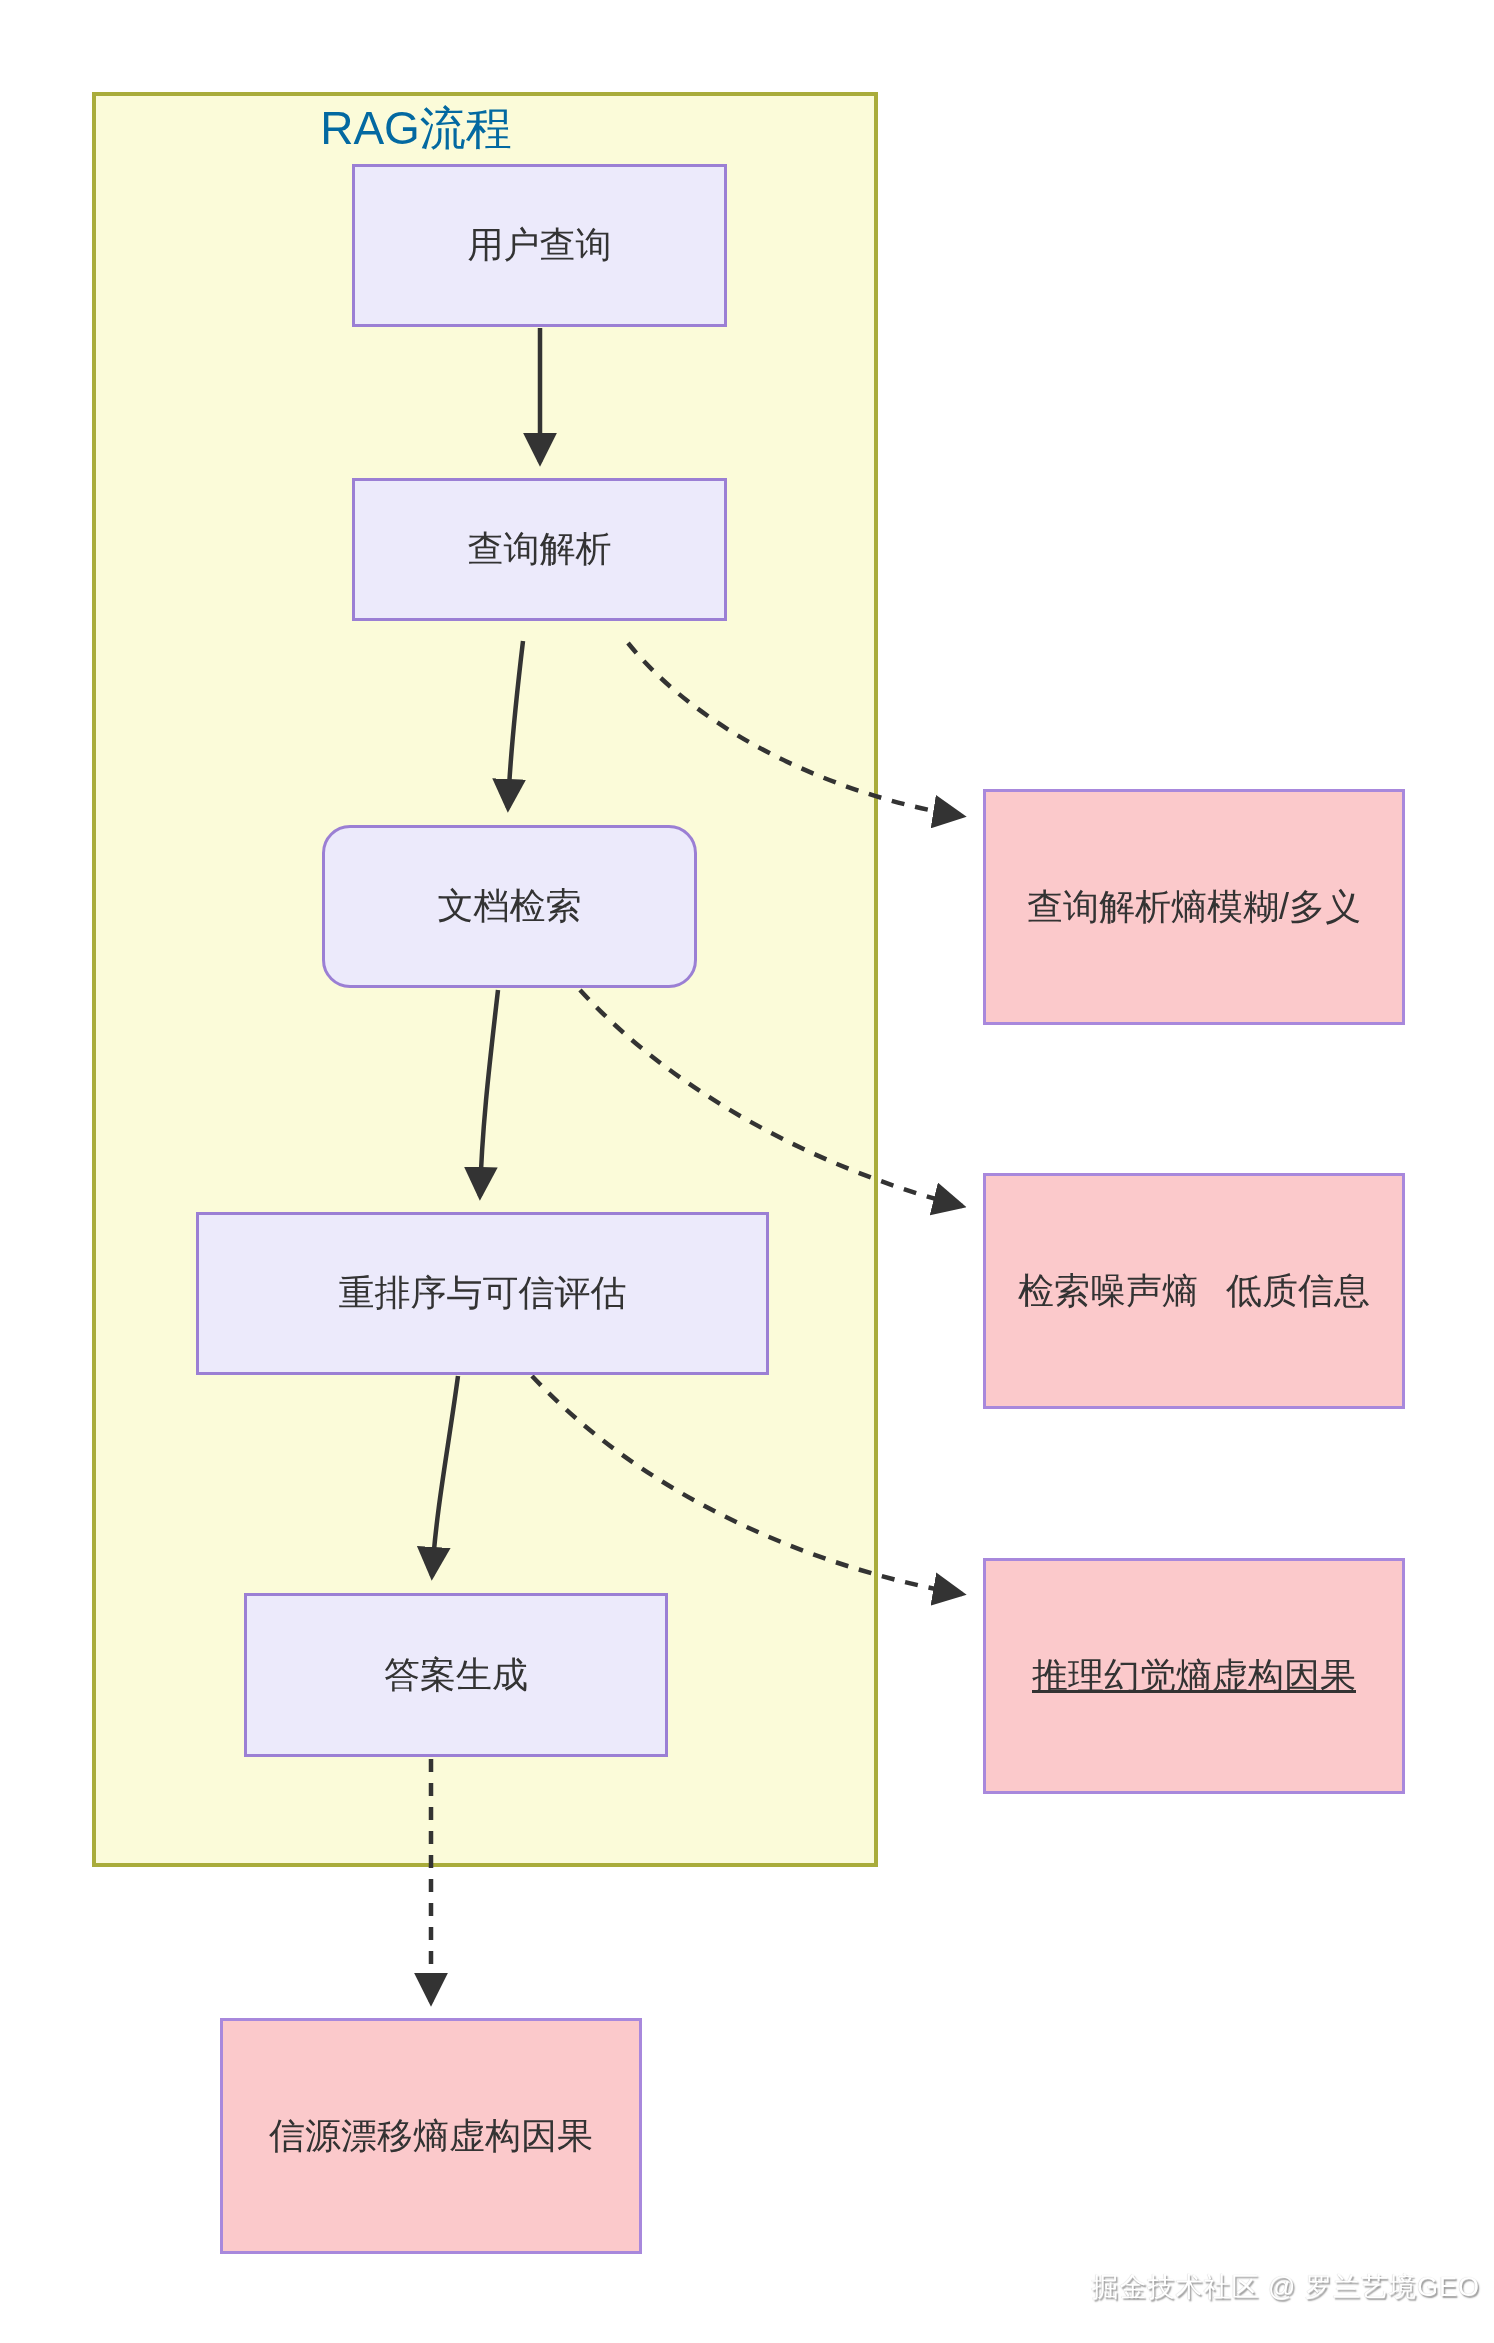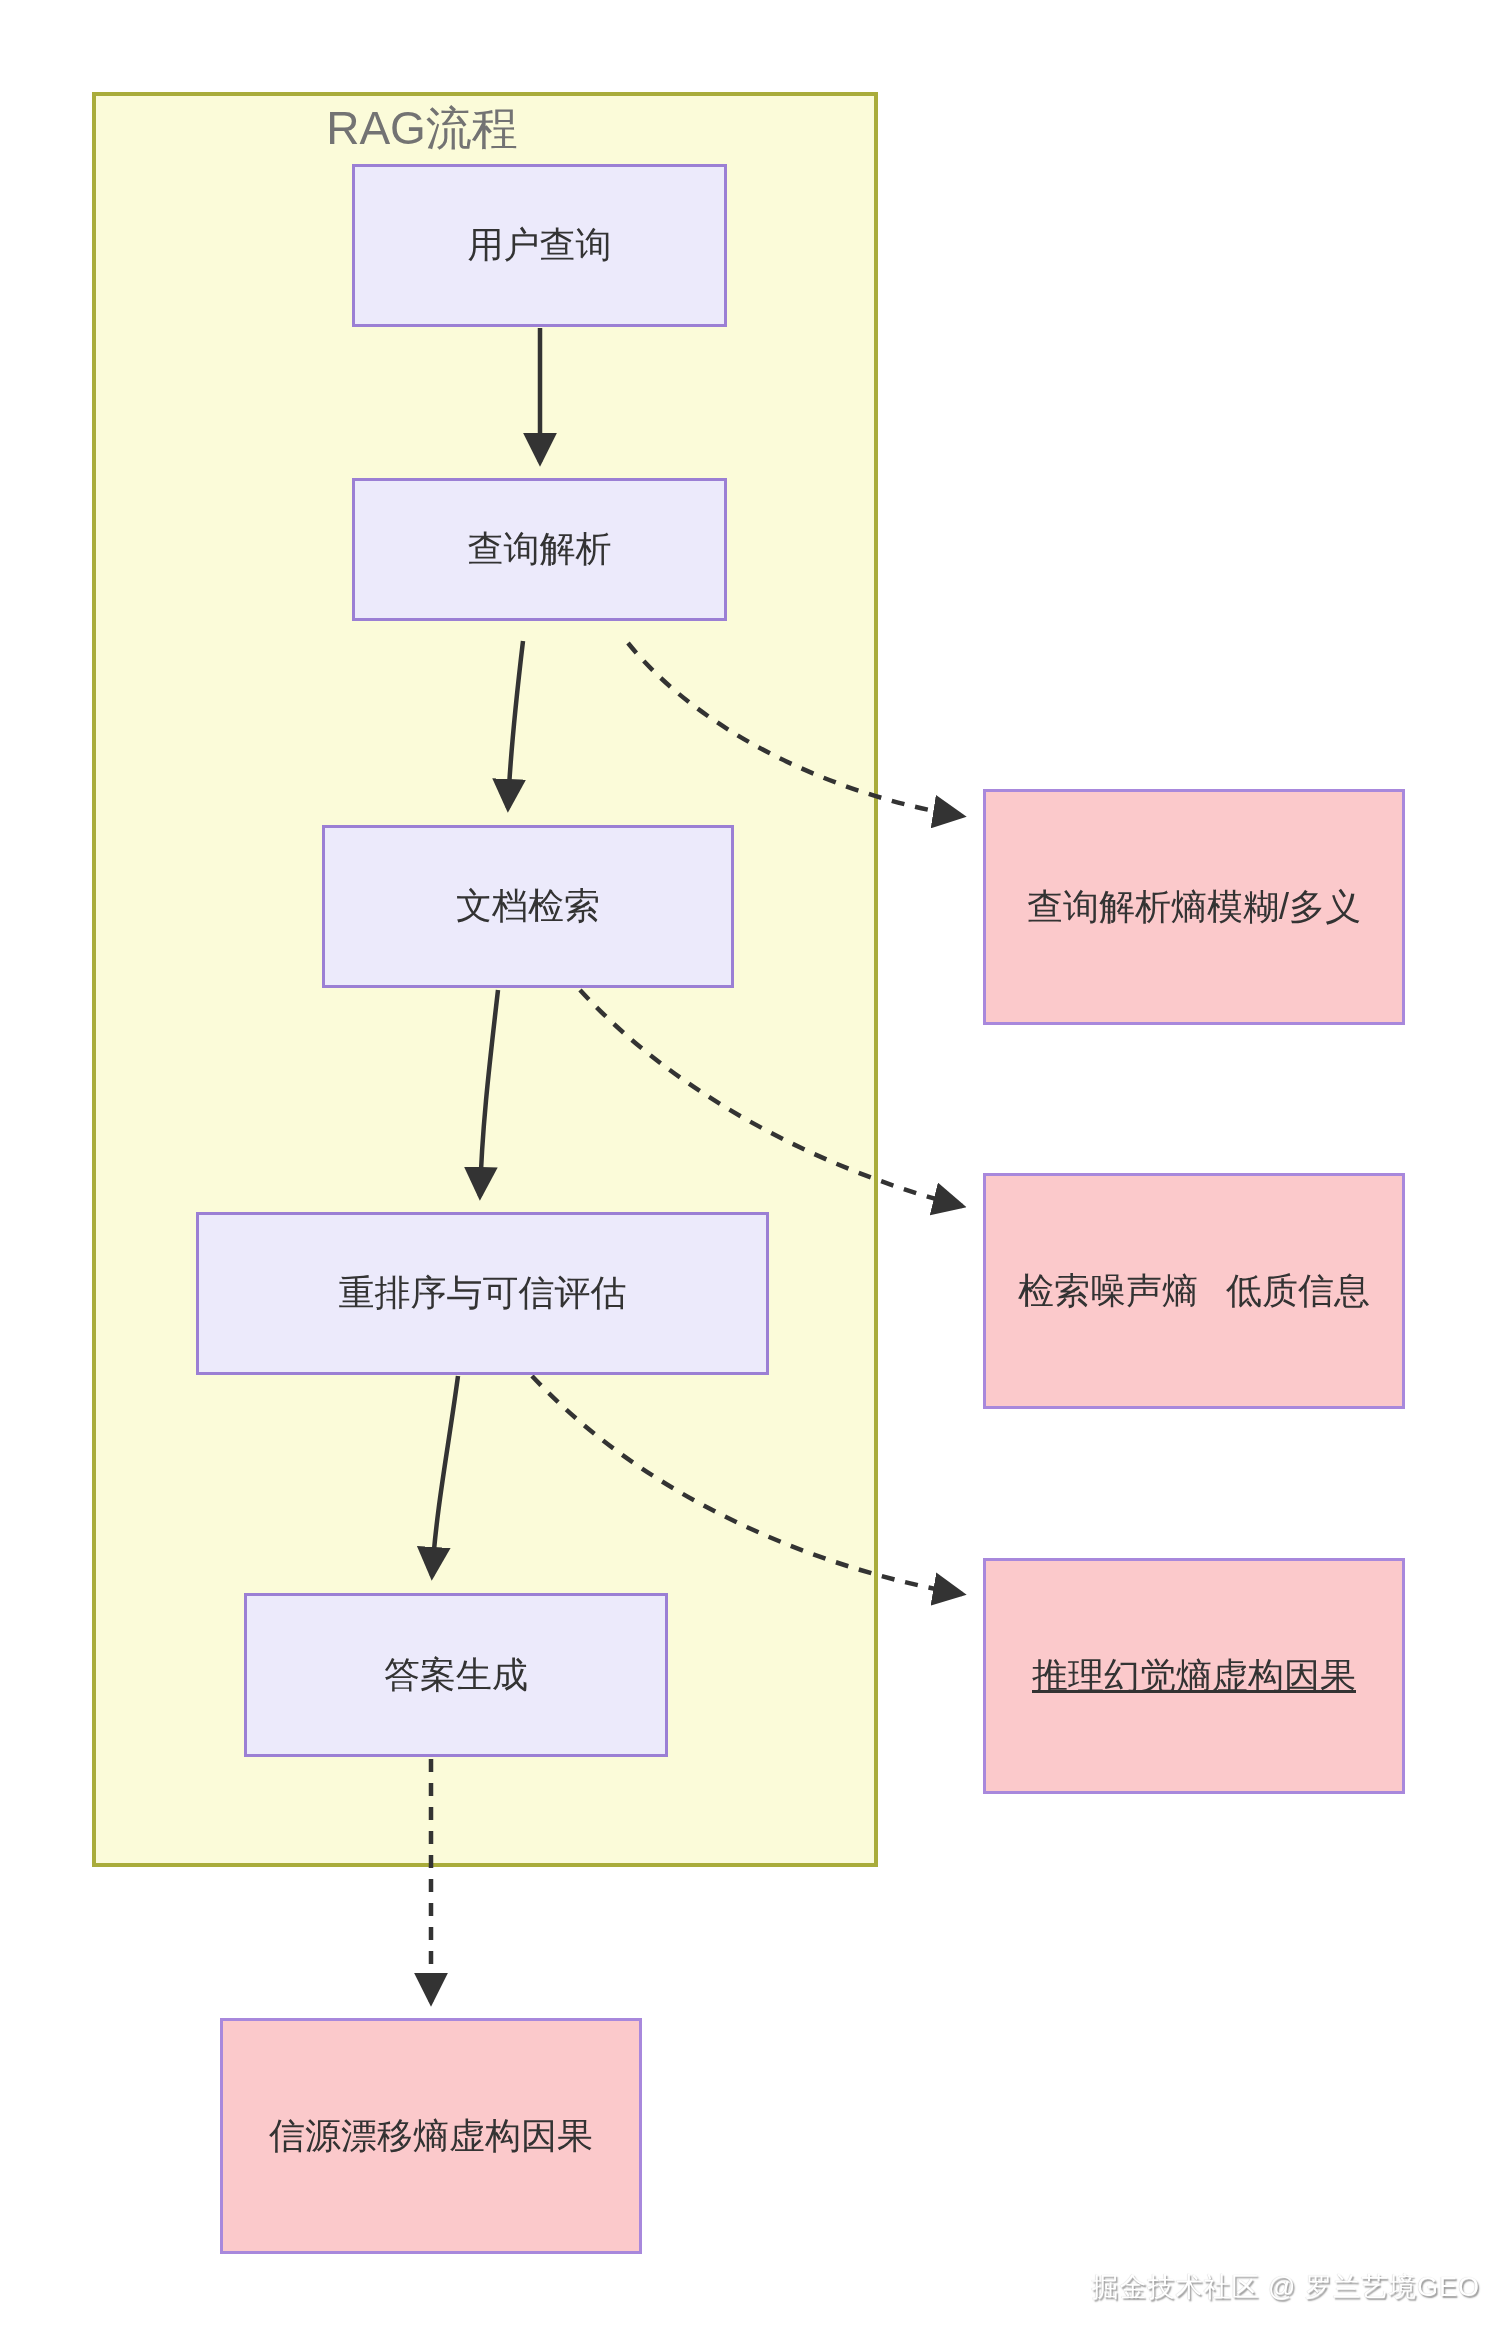--- a/index.html
+++ b/index.html
@@ -25,22 +25,21 @@
     border: 4px solid #A9AC3B;
     box-sizing: border-box;
   }
   .rag-container-title {
     position: absolute;
     left: 92px;
     top: 98px;
     width: 648px;
     text-align: center;
     font-size: 46px;
-    color: #737373;
-    padding-left: 6px;
+    color: #0369a1;
   }
   .node {
     position: absolute;
     box-sizing: border-box;
     display: flex;
     align-items: center;
     justify-content: center;
     text-align: center;
     color: #333333;
     font-size: 36px;
@@ -98,21 +97,21 @@
   </svg>
 
   <div class="node flow-node" style="left:352px; top:164px; width:375px; height:163px;">
     <span>用户查询</span>
   </div>
 
   <div class="node flow-node" style="left:352px; top:478px; width:375px; height:143px;">
     <span>查询解析</span>
   </div>
 
-  <div class="node flow-node" style="left:322px; top:825px; width:412px; height:163px;">
+  <div class="node flow-node" style="left:322px; top:825px; width:375px; height:163px;border-radius:28px;">
     <span>文档检索</span>
   </div>
 
   <div class="node flow-node" style="left:196px; top:1212px; width:573px; height:163px;">
     <span>重排序与可信评估</span>
   </div>
 
   <div class="node flow-node" style="left:244px; top:1593px; width:424px; height:164px;">
     <span>答案生成</span>
   </div>

